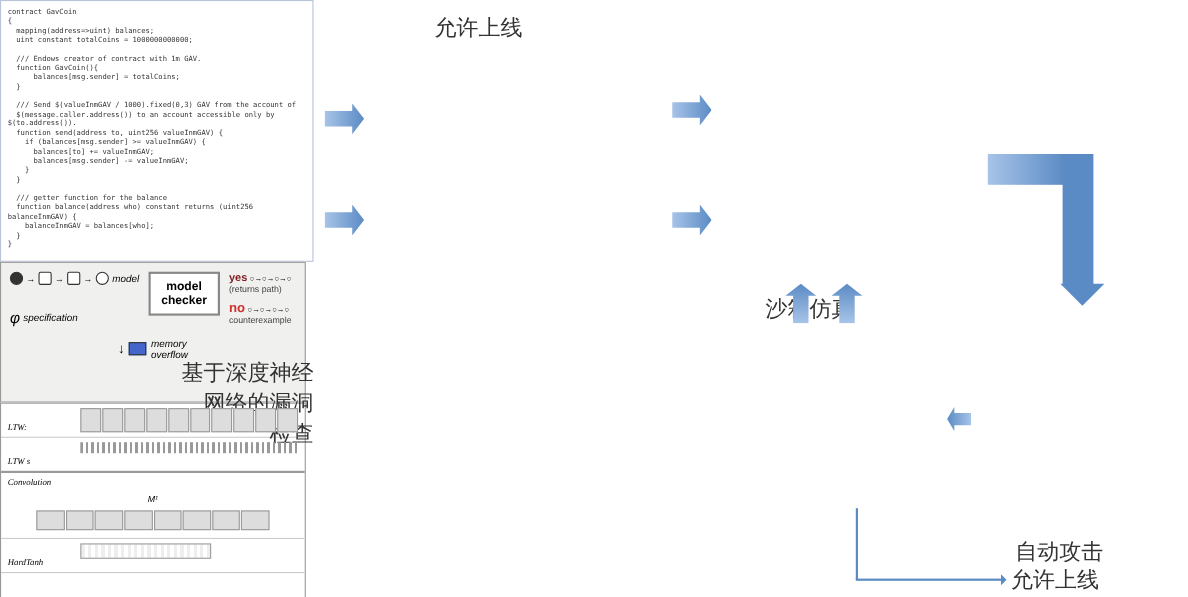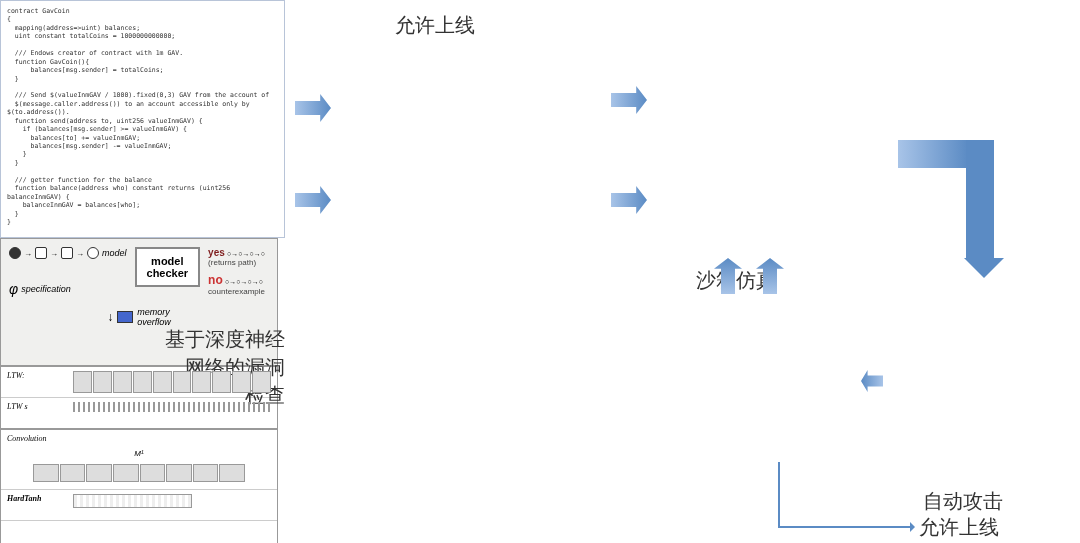--- a/index.html
+++ b/index.html
@@ -26,21 +26,21 @@
 .mc-label{font-style:italic;font-size:9px}
 .mc-checker{background:#fff;border:2px solid #888;padding:6px 10px;font-weight:bold;text-align:center;font-size:11px;display:inline-block}
 .mc-yes{color:#7f1d1d;font-weight:bold;font-size:10px}
 .mc-no{color:#cc3333;font-weight:bold;font-size:12px}
 .mc-small{font-size:8px;color:#444}
 .mc-mem{display:flex;align-items:center;gap:4px;justify-content:center;margin-top:6px}
 .mc-mem-box{width:16px;height:12px;background:#4466cc;border:1px solid #333}
 
 
 .nn-box{left:332px;top:176px;width:278px;height:302px;background:#fff;border:1px solid #999;font-size:8px}
-.nn-row{border-bottom:1px solid #ccc;padding:4px 6px;display:flex;align-items:flex-start;gap:6px;min-height:30px}
+.nn-row{border-bottom:1px solid #ccc;padding:4px 6px;display:flex;align-items:flex-end;gap:6px;min-height:30px}
 .nn-label{font-style:italic;font-family:serif;width:60px}
 .nn-viz{flex:1;height:22px;position:relative}
 .nn-bars{display:flex;gap:1px;height:100%}
 .nn-bar{flex:1;background:#ddd;border:0.5px solid #999}
 .nn-wave{height:10px;background:repeating-linear-gradient(90deg,#999 0 2px,transparent 2px 5px)}
 .nn-rect{height:14px;border:1px solid #999;background:repeating-linear-gradient(90deg,#eee 0 3px,#fff 3px 6px)}
 
 
 .arrow{position:absolute}
 .arrow-r{background:linear-gradient(90deg,#a8c4e8,#5b8bc4);height:28px;clip-path:polygon(0 25%,70% 25%,70% 0,100% 50%,70% 100%,70% 75%,0 75%)}
@@ -156,21 +156,21 @@
           <div class="nn-bar"></div>
           <div class="nn-bar"></div>
           <div class="nn-bar"></div>
           <div class="nn-bar"></div>
           <div class="nn-bar"></div>
           <div class="nn-bar"></div>
         </div>
       </div>
   </div>
   <div class="nn-row">
-    <div class="nn-label" style="font-weight:bold">HardTanh</div>
+    <div class="nn-label" style="font-weight:normal">HardTanh</div>
     <div class="nn-viz">
         <div class="nn-rect" style="width:60%"></div>
       </div>
   </div>
 
 </div>
 
 <div class="arrow arrow-r" style="left:295px;top:94px;width:36px"></div>
 <div class="arrow arrow-r" style="left:295px;top:186px;width:36px"></div>
 <div class="arrow arrow-r" style="left:611px;top:86px;width:36px"></div>

